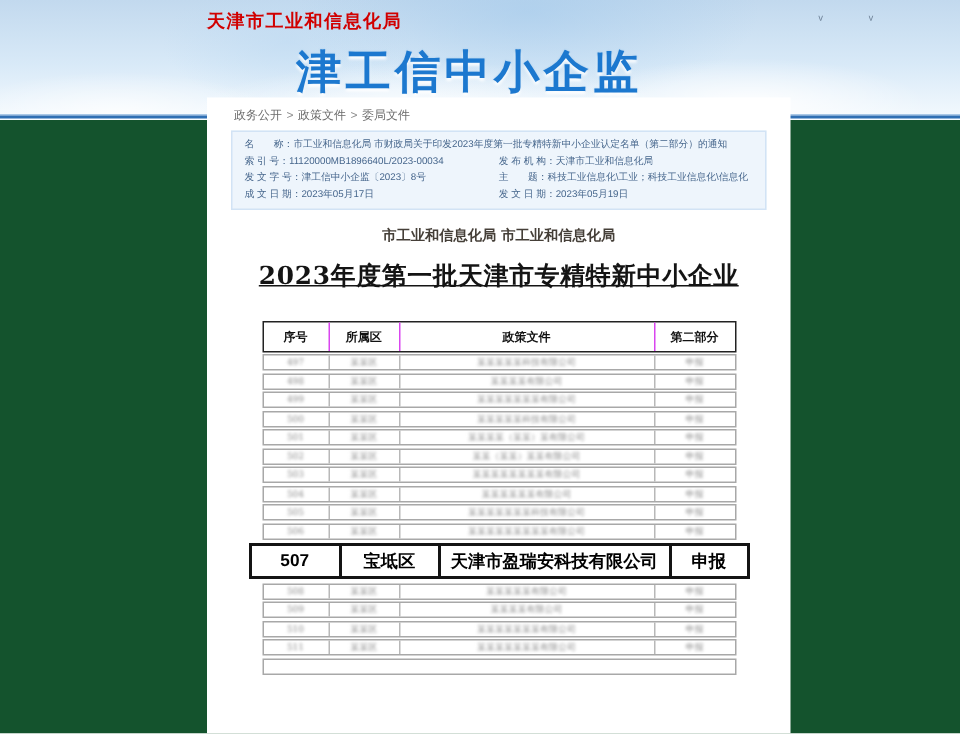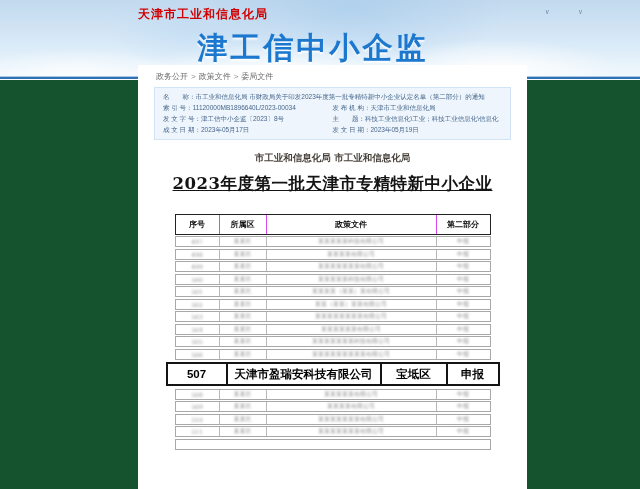--- a/index.html
+++ b/index.html
@@ -269,22 +269,22 @@
             </div>
             <div class="cell c3">
               <span class="smudge">某某某某某某某某某有限公司</span>
             </div>
             <div class="cell c4">
               <span class="smudge">申报</span>
             </div>
           </div>
           <div class="t-row-hl">
             <div class="cell h1">507</div>
+            <div class="cell h2">宝坻区</div>
             <div class="cell h3">天津市盈瑞安科技有限公司</div>
-            <div class="cell h2">宝坻区</div>
             <div class="cell h4">申报</div>
           </div>
           <div class="t-row">
             <div class="cell c1">
               <span class="smudge">508</span>
             </div>
             <div class="cell c2">
               <span class="smudge">某某区</span>
             </div>
             <div class="cell c3">

